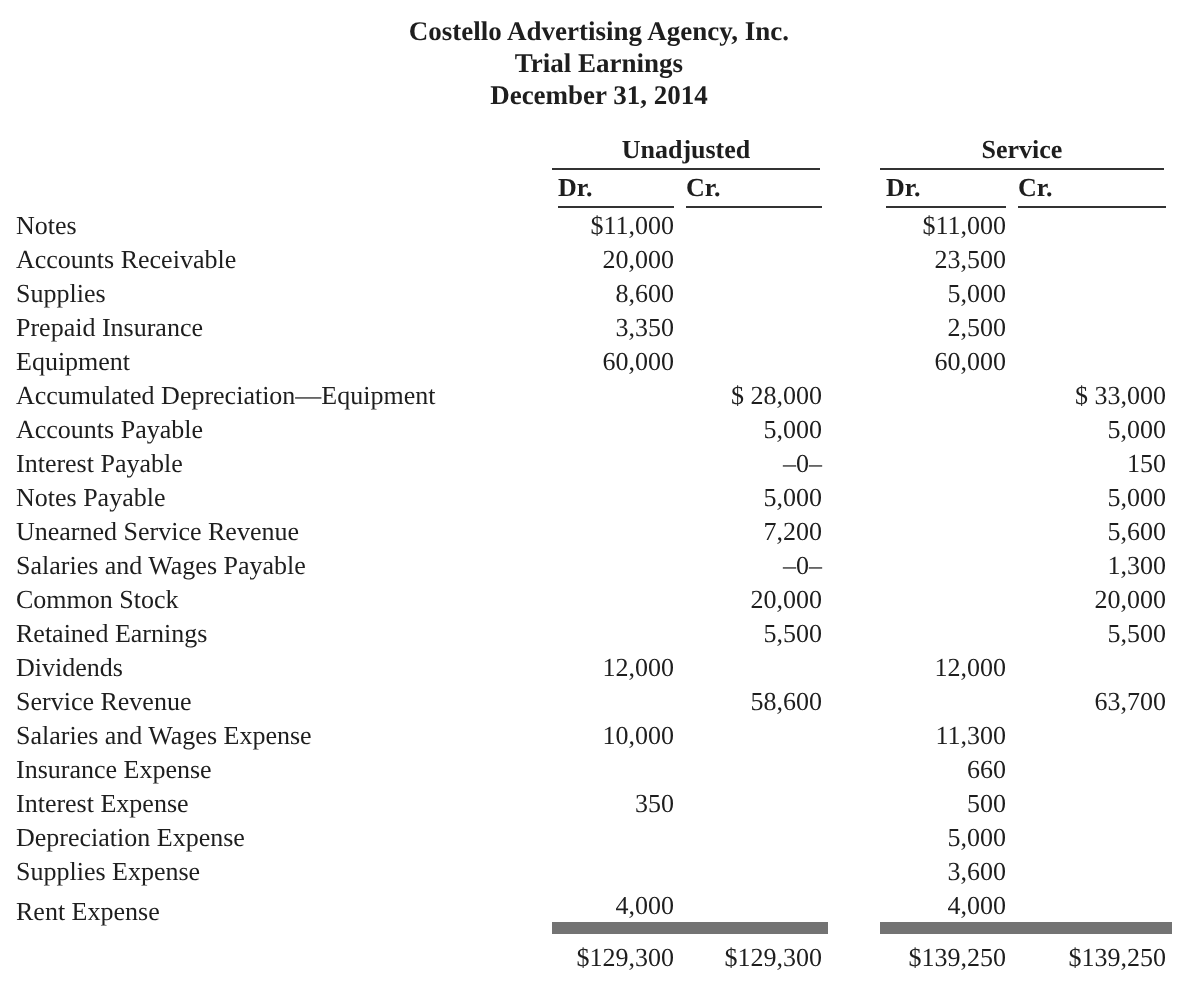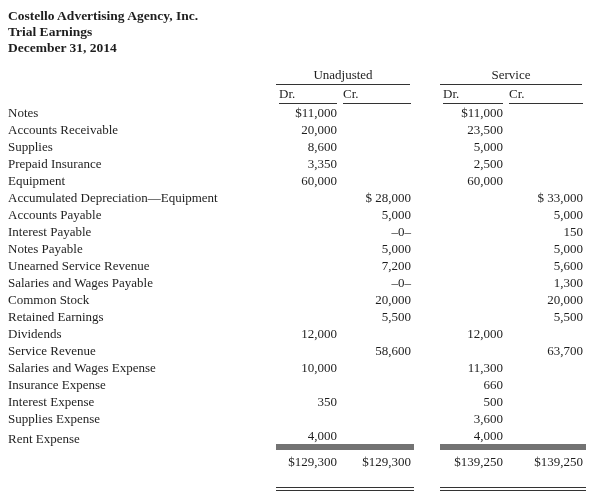--- a/index.html
+++ b/index.html
@@ -9,20 +9,21 @@
     height: 494px;
     background: #ffffff;
     overflow: hidden;
     font-family: "Liberation Serif", serif;
     color: #1e1e1e;
   }
   .page {
     padding: 8px 10px 0 8px;
   }
   .doc-header {
+    text-align: center;
     font-weight: bold;
     font-size: 13.5px;
     line-height: 16px;
     margin-bottom: 11px;
   }
   table.tb {
     border-collapse: collapse;
     table-layout: fixed;
     font-size: 13px;
   }
@@ -32,21 +33,21 @@
   col.c-gap { width: 26px; }
   col.c-adr { width: 66px; }
   col.c-acr { width: 80px; }
 
   td, th {
     padding: 0;
     height: 17px;
     vertical-align: bottom;
     font-weight: normal;
   }
-  thead th { font-weight: normal; }
+  thead th { font-weight: bold; }
   thead .group-cell div {
     border-bottom: 1px solid #333;
     text-align: center;
     padding-bottom: 1px;
     margin: 0 4px 0 0;
   }
   thead .sub-cell div {
     border-bottom: 1px solid #333;
     text-align: left;
     padding-bottom: 1px;
@@ -251,20 +252,28 @@
         </tr>
         <tr>
           <td class="account">Interest Expense</td>
           <td class="amount">350</td>
           <td class="amount"></td>
           <td class="gap"></td>
           <td class="amount">500</td>
           <td class="amount"></td>
         </tr>
         <tr>
+          <td class="account">Depreciation Expense</td>
+          <td class="amount"></td>
+          <td class="amount"></td>
+          <td class="gap"></td>
+          <td class="amount">5,000</td>
+          <td class="amount"></td>
+        </tr>
+        <tr>
           <td class="account">Supplies Expense</td>
           <td class="amount"></td>
           <td class="amount"></td>
           <td class="gap"></td>
           <td class="amount">3,600</td>
           <td class="amount"></td>
         </tr>
         <tr>
           <td class="account">Rent Expense</td>
           <td class="amount rule">4,000</td>

